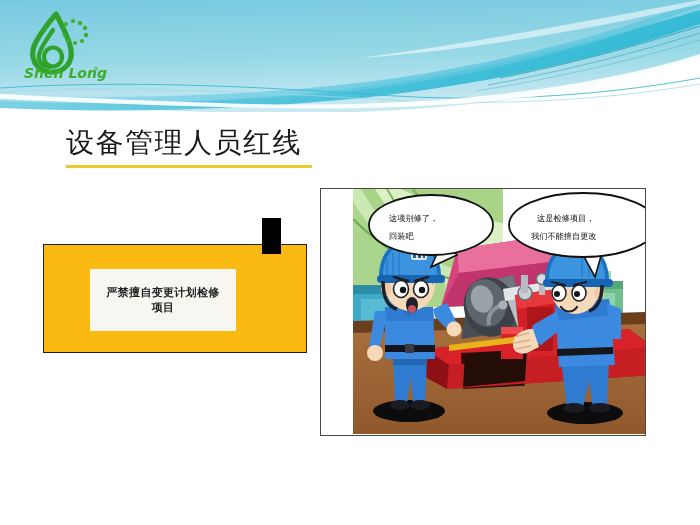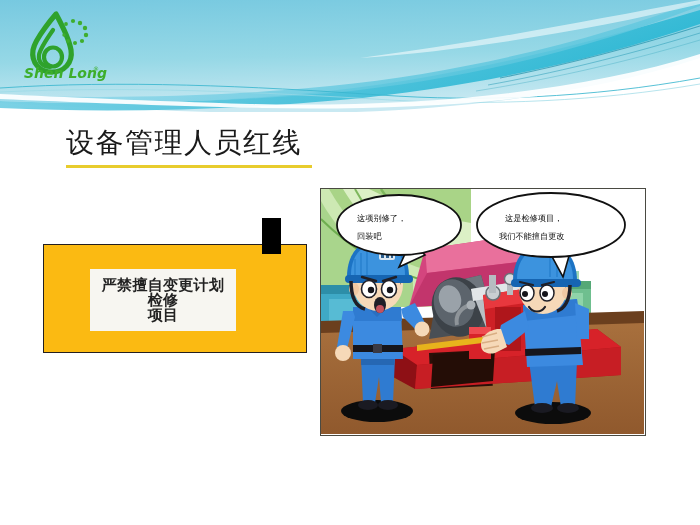--- a/index.html
+++ b/index.html
@@ -91,37 +91,38 @@
     left: 46px; top: 24px;
     width: 146px; height: 62px;
     background: #F7F6F1;
     display: flex;
     align-items: center;
     justify-content: center;
     text-align: center;
   }
   .callout-inner-text {
     font-family: "DejaVu Serif", "Liberation Serif", serif;
-    font-size: 15px;
+    font-size: 11px;
     font-weight: 700;
     color: #222222;
     line-height: 15px;
     letter-spacing: 0.3px;
     padding: 0 6px;
   }
 
   
   .cartoon {
     position: absolute;
     left: 320px; top: 188px;
     width: 326px; height: 248px;
     border: 1.5px solid #4a4a42;
     box-sizing: border-box;
     background: #ffffff;
     overflow: hidden;
+    padding-left: 32px;
   }
   .cartoon svg { display: block; }
 
   .bubble-text {
     font-family: "DejaVu Sans", "Liberation Sans", sans-serif;
     font-size: 8.2px;
     fill: #111111;
   }
 </style>
 </head>

